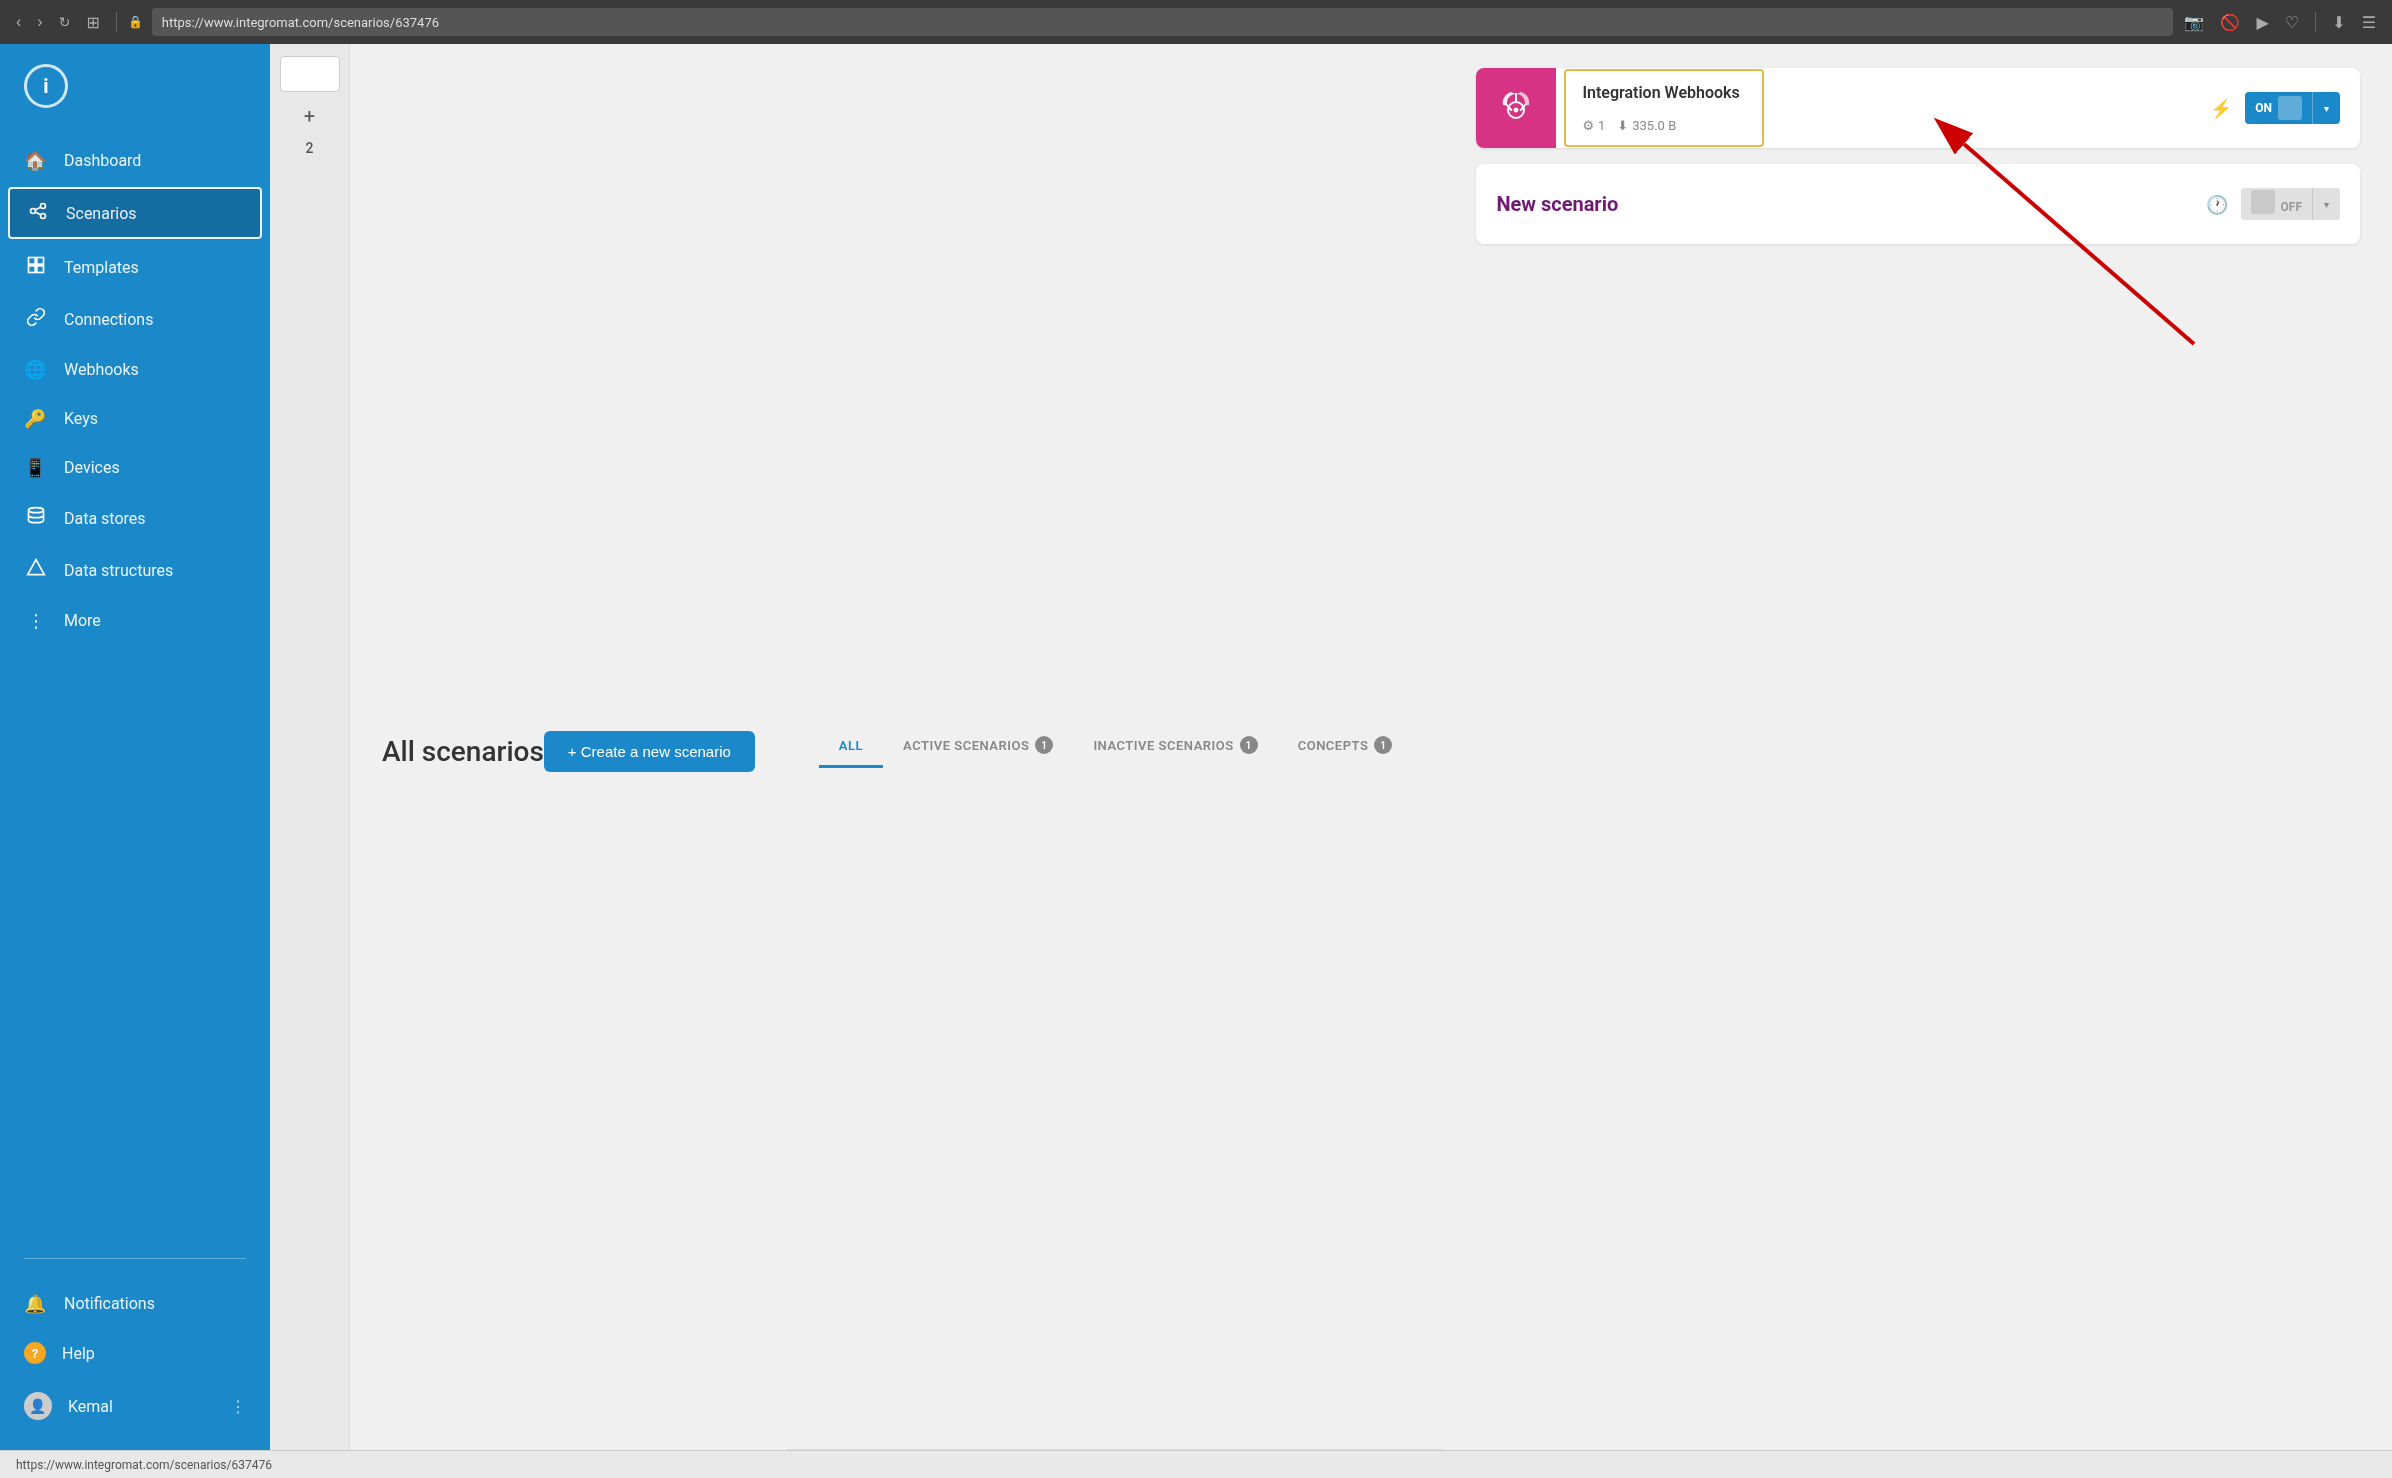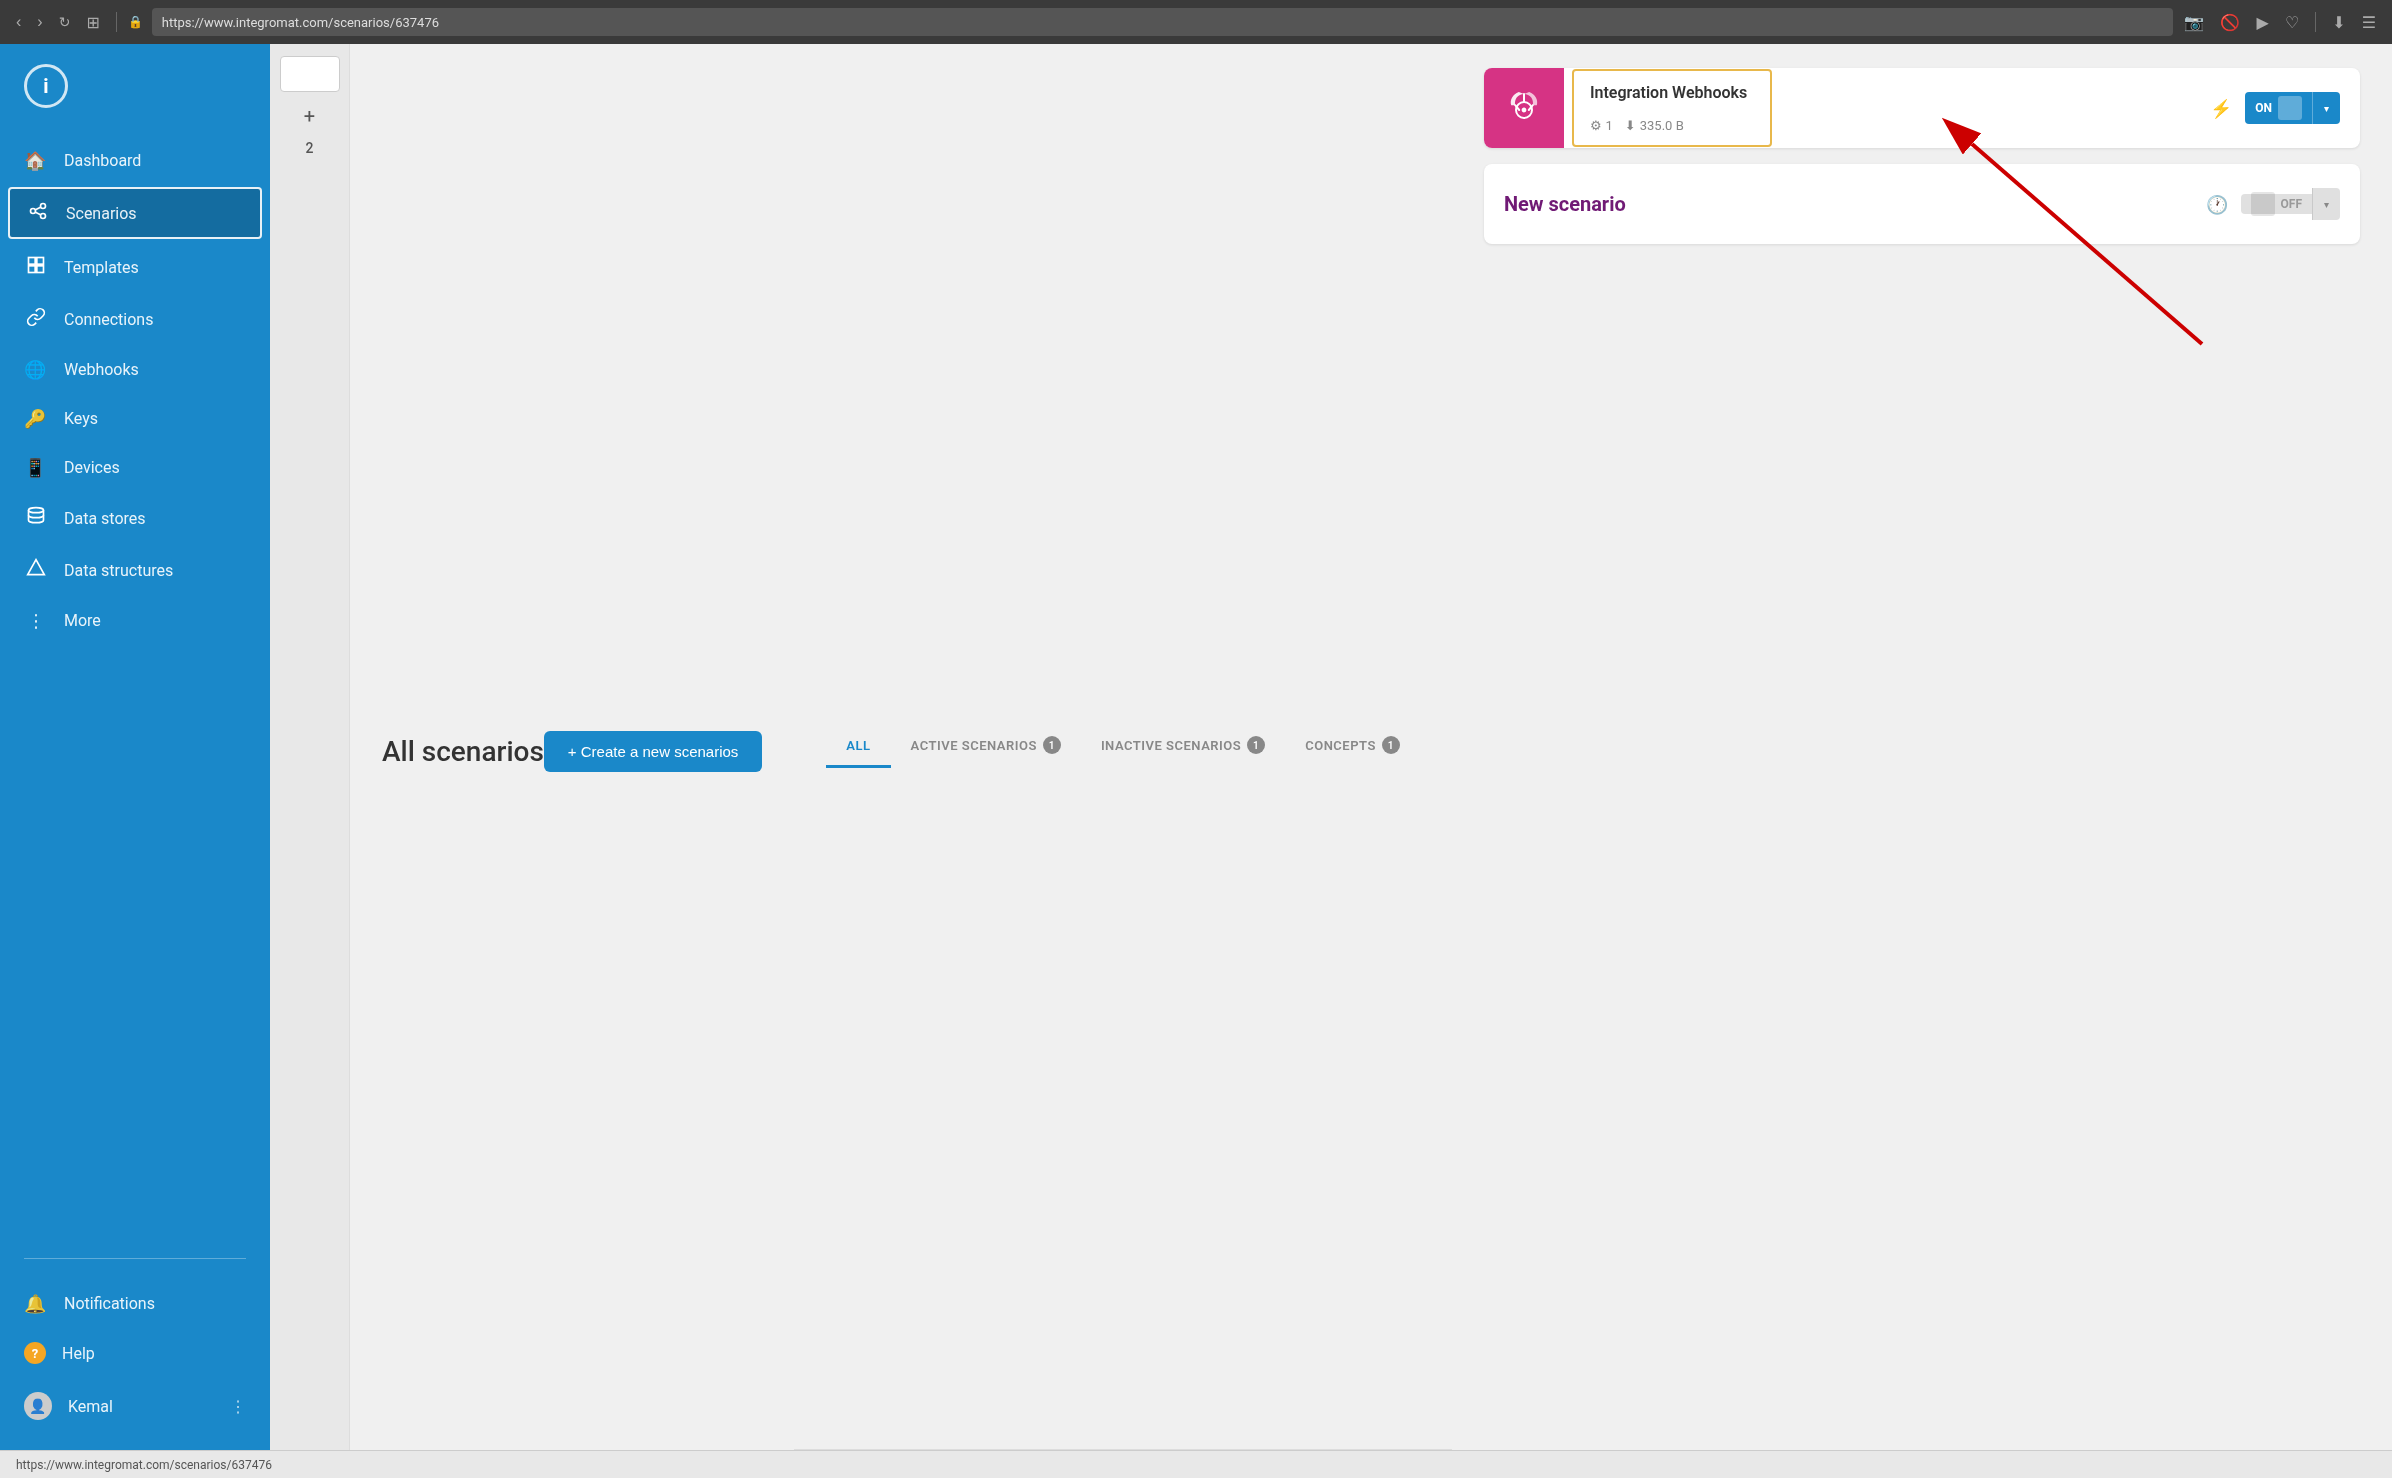--- a/index.html
+++ b/index.html
@@ -311,28 +311,28 @@
       border-radius: 8px;
       margin-bottom: 16px;
       box-shadow: 0 1px 3px rgba(0,0,0,0.1);
       height: 80px;
       position: relative;
     }
     .clock-icon { color: #888; font-size: 18px; }
     .toggle-off-container { display: flex; align-items: center; }
     .toggle-off {
       display: flex;
-      align-items: center;
+      align-items: flex-end;
       background: #e0e0e0;
       border-radius: 4px 0 0 4px;
       padding: 6px 10px;
       color: #999;
       font-size: 12px;
       font-weight: bold;
-      height: 20px;
+      height: 32px;
     }
     .toggle-thumb-off {
       width: 24px;
       height: 24px;
       background: rgba(0,0,0,0.1);
       border-radius: 3px;
       margin-right: 6px;
     }
     .toggle-dropdown-off {
       width: 28px;
@@ -501,21 +501,21 @@
       <span>+</span>
     </div>
     <div class="mini-panel-num">2</div>
   </div>
 
   <div class="main-content">
 
     <div class="content-header">
       <h1 class="page-title">All scenarios</h1>
       <button class="create-btn">
-        <span>+ Create a new scenarios</span>
+        <span>+ Create a new scenario</span>
       </button>
     </div>
 
     <div class="tabs-bar">
       <div class="tab active">
         <span>ALL</span>
       </div>
       <div class="tab">
         <span>ACTIVE SCENARIOS</span>
         <span class="tab-badge">1</span>

